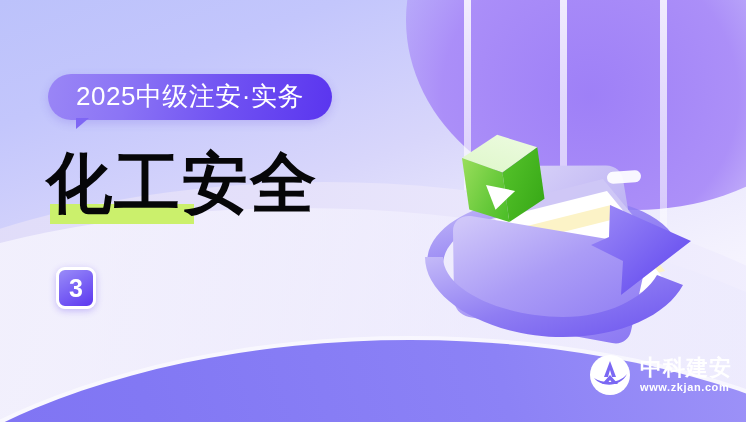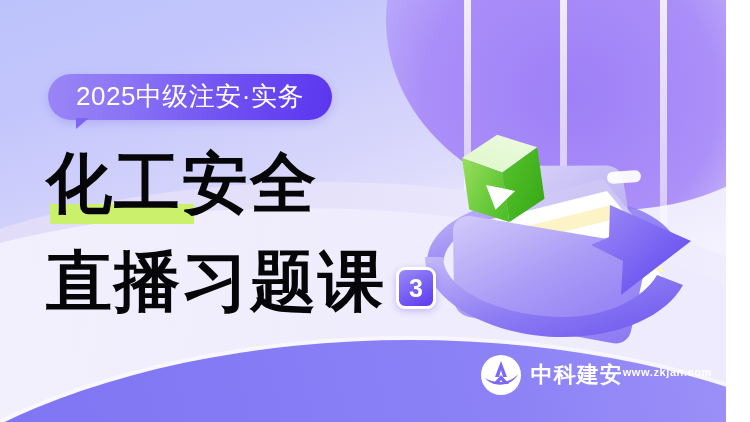--- a/index.html
+++ b/index.html
@@ -7,20 +7,21 @@
     padding: 0;
     background: #ffffff;
   }
   #banner {
     position: relative;
     width: 726px;
     height: 422px;
     overflow: hidden;
     font-family: "Liberation Sans", "DejaVu Sans", sans-serif;
     background: linear-gradient(160deg, #bcc2fb 0%, #c3c6fc 18%, #d8d6fb 42%, #eceafd 62%, #f6f4fe 78%, #ecebfd 100%);
+    padding-left: 20px;
   }
 
   
   .bg-layer { position: absolute; pointer-events: none; }
 
   
   .glow-tr {
     right: -120px;
     top: -170px;
     width: 460px;
@@ -101,21 +102,21 @@
   .tag-tail {
     position: absolute;
     left: 28px;
     bottom: -9px;
     width: 0; height: 0;
     border-left: 13px solid #7e66f4;
     border-bottom: 11px solid transparent;
   }
 
   
-  .headline { position: absolute; left: 46px; top: 148px; }
+  .headline { position: absolute; left: 46px; top: 148px; text-align: right; }
   .hl-row { position: relative; display: block; height: 72px; }
   .hl-text {
     position: relative;
     z-index: 2;
     font-family: "Liberation Serif", "DejaVu Serif", serif;
     font-weight: bold;
     font-size: 66px;
     line-height: 72px;
     color: #060608;
     letter-spacing: 2px;
@@ -158,21 +159,21 @@
   
   .logo {
     position: absolute;
     right: 14px;
     bottom: 26px;
     display: flex;
     align-items: center;
     gap: 9px;
   }
   .logo-mark { width: 42px; height: 42px; flex: 0 0 42px; }
-  .logo-txt { display: flex; flex-direction: row; line-height: 1; }
+  .logo-txt { display: flex; flex-direction: column; line-height: 1; }
   .logo-name {
     color: #ffffff;
     font-size: 22px;
     font-weight: bold;
     letter-spacing: 1px;
   }
   .logo-url {
     color: #ffffff;
     font-size: 11px;
     letter-spacing: 0.6px;
@@ -198,21 +199,20 @@
     <span class="tag">2025中级注安·实务</span>
     <span class="tag-tail"></span>
   </div>
 
   <div class="headline">
     <div class="hl-row">
       <span class="hl-mark"></span>
       <span class="hl-text">化工安全</span>
     </div>
     <div class="hl-row2">
-      <span class="hl-text">直播习题课</span>
       <span class="badge">3</span>
     </div>
   </div>
 
   <div class="illo">
     <svg width="320" height="250" viewBox="0 0 320 250" xmlns="http://www.w3.org/2000/svg">
       <defs>
         <linearGradient id="gFolderBack" x1="0" y1="0" x2="1" y2="1">
           <stop offset="0%" stop-color="#d8d2f8"></stop>
           <stop offset="100%" stop-color="#b9aef3"></stop>

